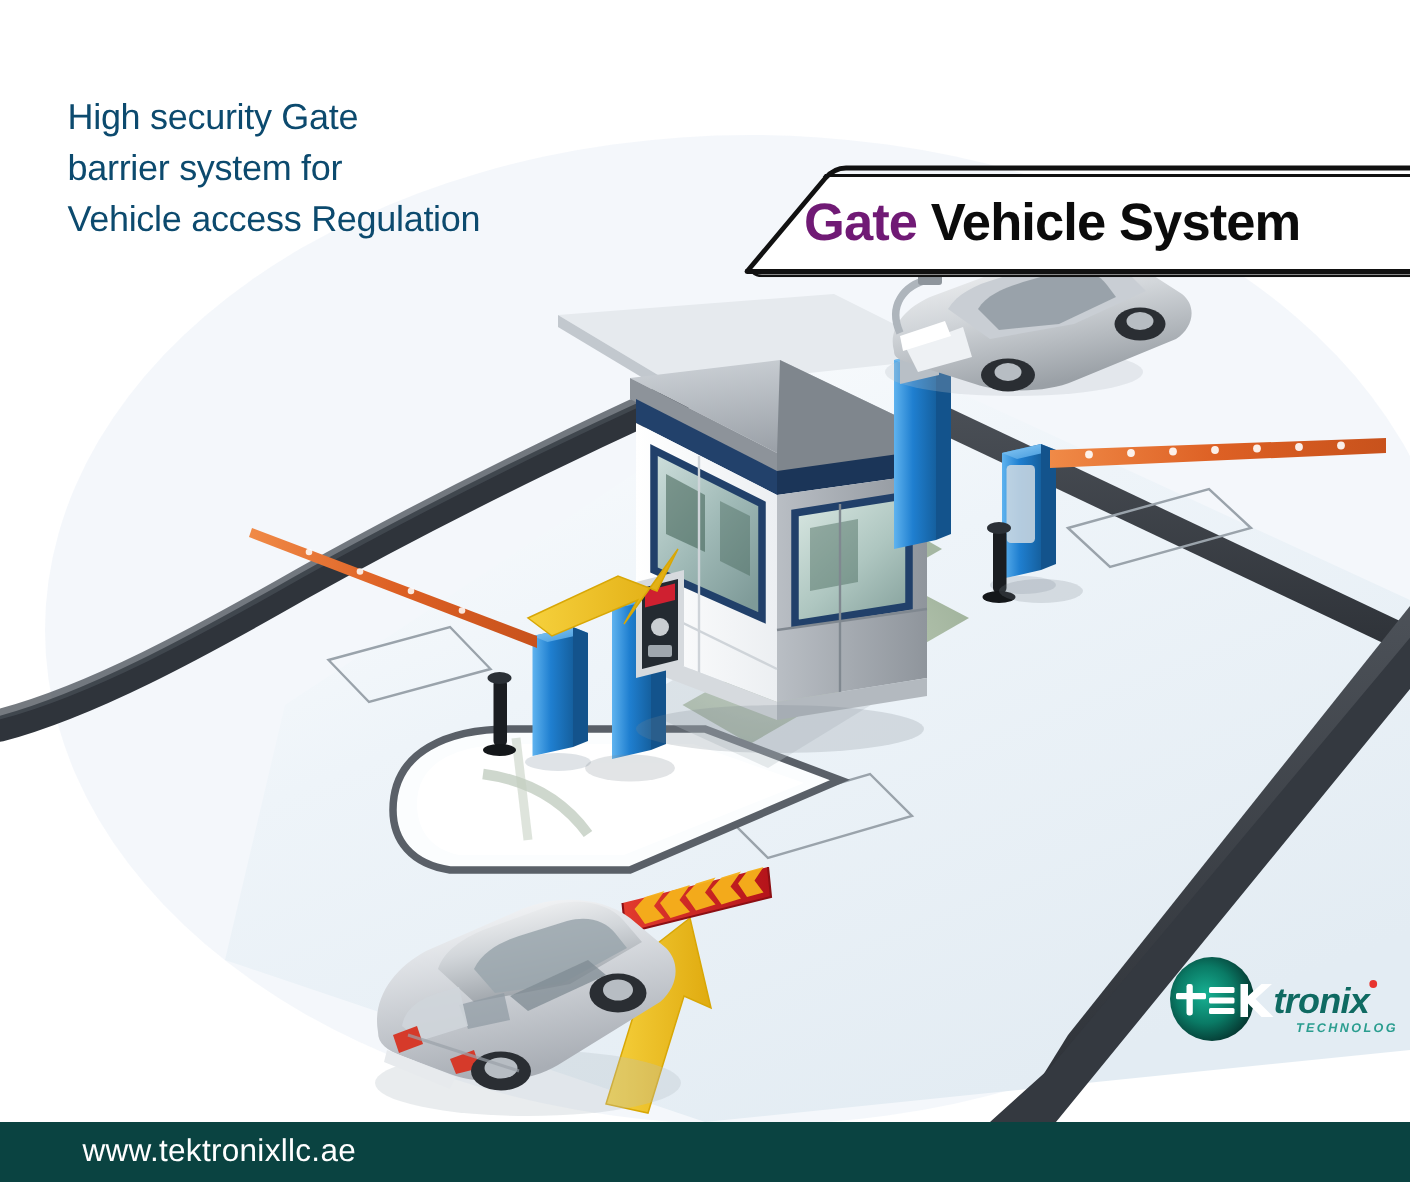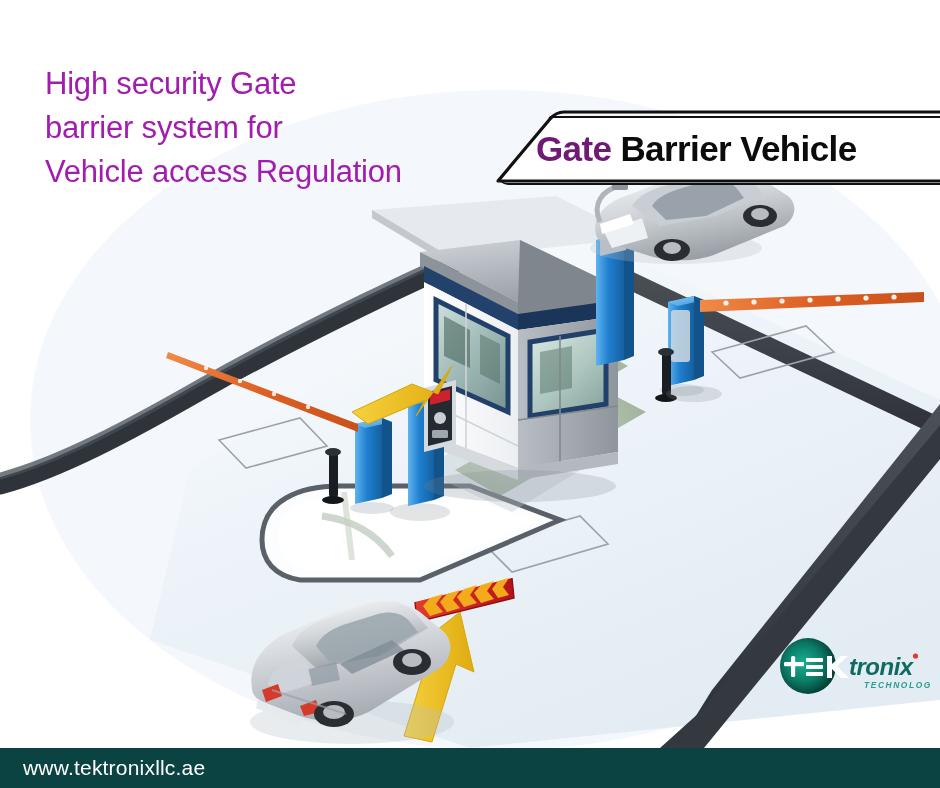--- a/index.html
+++ b/index.html
@@ -17,21 +17,21 @@
     position:absolute;left:0;top:0;width:940px;height:748px;
     overflow:hidden;
     background:
       radial-gradient(ellipse 70% 55% at 52% 46%, #eef3f8 0%, #f7fafc 55%, #ffffff 100%);
   }
   #scene svg{position:absolute;left:0;top:0;width:940px;height:748px;display:block;}
 
   
   #headline{
     position:absolute;left:45px;top:62px;width:430px;
-    font-size:31px;line-height:1.42;color:#a21caf;
+    font-size:24px;line-height:1.42;color:#0c4a6e;
     font-weight:400;letter-spacing:-0.2px;
     white-space:pre-line;
   }
 
   
   #banner{
     position:absolute;left:498px;top:116px;width:452px;height:65px;
     background:#ffffff;
     border:2px solid #111111;
     border-left:none;
@@ -61,21 +61,21 @@
   #logo svg{position:absolute;left:0;top:0;}
 
   
   #footer{
     position:absolute;left:0;top:748px;width:940px;height:40px;
     background:#0a4341;
     display:flex;align-items:center;
   }
   #footer-url{
     color:#ffffff;font-size:21px;letter-spacing:0.2px;
-    margin-left:23px;font-weight:400;
+    margin-left:55px;font-weight:400;
   }
 </style>
 </head>
 <body>
 
 <div id="poster">
 
   <div id="scene">
     <svg viewBox="0 0 940 748" xmlns="http://www.w3.org/2000/svg">
       <defs>
@@ -376,21 +376,21 @@
 barrier system for
 Vehicle access Regulation</div>
 
   <div id="banner"></div>
   <svg id="banner-border" viewBox="0 0 458 78">
     <path d="M8 71 L60 9 Q66 2 74 2 L458 2" fill="none" stroke="#111111" stroke-width="3.2" stroke-linejoin="round"></path>
     <path d="M8 71 L458 71" fill="none" stroke="#111111" stroke-width="3.2" stroke-linecap="round"></path>
   </svg>
   <div id="banner-inner">
     <span class="t t1">Gate</span>
-    <span class="t t2">Barrier Vehicle</span>
+    <span class="t t2">Vehicle System</span>
   </div>
 
   <div id="logo">
     <svg viewBox="0 0 160 62" xmlns="http://www.w3.org/2000/svg">
       <defs>
         <radialGradient id="logoCircle" cx="0.42" cy="0.45" r="0.62">
           <stop offset="0%" stop-color="#17b193"></stop>
           <stop offset="55%" stop-color="#0a7a65"></stop>
           <stop offset="100%" stop-color="#05312c"></stop>
         </radialGradient>

